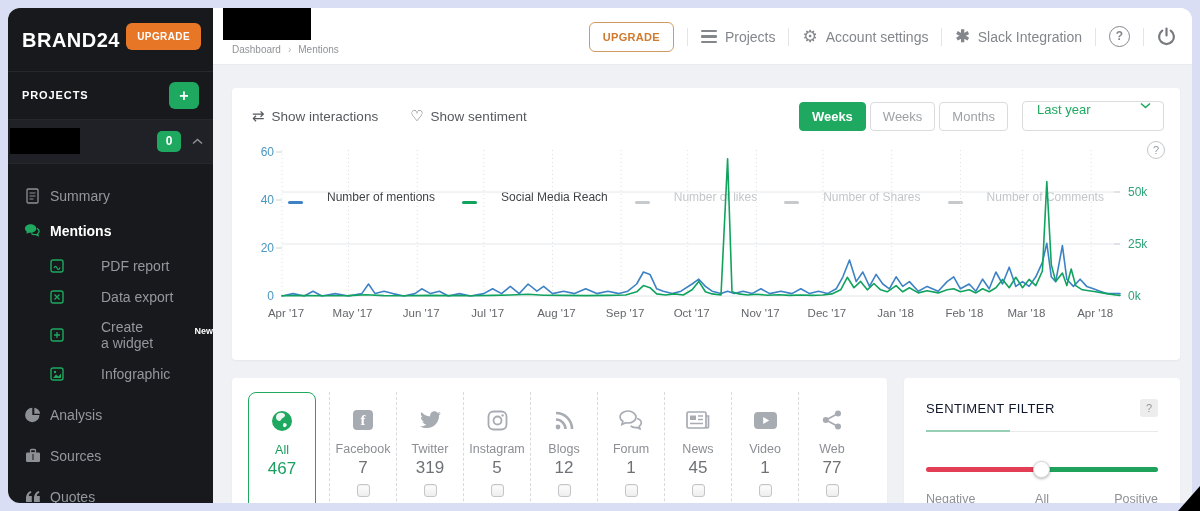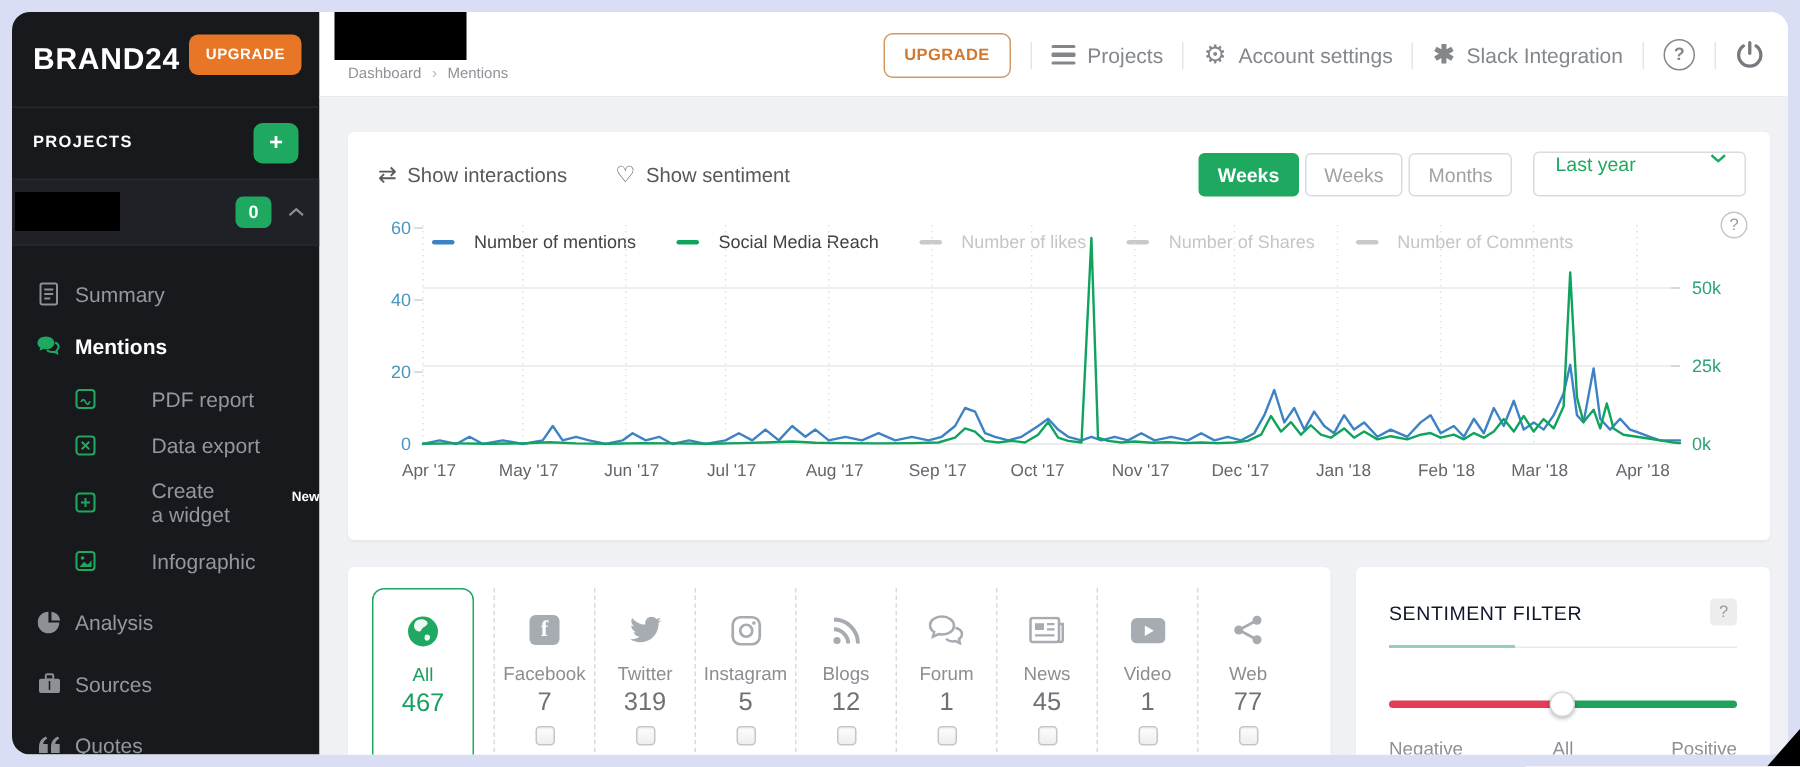--- a/index.html
+++ b/index.html
@@ -58,21 +58,21 @@
   .range-group { margin-left:auto; display:flex; gap:4px; align-items:center; }
   .range-btn { height:29px; padding:0 12px; font-size:13px; border-radius:4px; cursor:pointer;
                background:#fff; border:1px solid #d9dbdd; color:#9ea1a5; }
   .range-btn.active { background:#1fa85f; border-color:#1fa85f; color:#fff; font-weight:700; }
   .period-select { width:142px; height:30px; margin-left:10px; border:1px solid #d9dbdd; border-radius:4px;
                    display:flex; align-items:flex-start; justify-content:space-between; padding:0 12px 0 14px;
                    color:#1fa85f; font-size:13px; cursor:pointer; background:#fff; }
   .chart-help { position:absolute; right:15px; top:53px; width:18px; height:18px; border:1.5px solid #c3c6ca;
                 border-radius:50%; color:#989ba1; font-size:11px; text-align:center; line-height:16px; cursor:pointer; }
   .legend { position:absolute; left:56px; top:66px; display:flex; gap:27px; font-size:12px; }
-  .legend-item { display:flex; align-items:center; gap:13px; cursor:pointer; }
+  .legend-item { display:flex; align-items:flex-end; gap:24px; cursor:pointer; }
   .legend-dash { width:15px; height:3px; border-radius:2px; }
   #chart-svg { position:absolute; left:12px; top:56px; }
 
   
   .sources-card { left:19px; top:313px; width:655px; height:200px; display:flex; padding:14px 0 0 16px; }
   .src-all { width:68px; height:170px; border:1.5px solid #1fa85f; border-radius:8px; margin-right:13px;
              display:flex; flex-direction:column; align-items:center; padding-top:13px; cursor:pointer; }
   .src-col { width:67px; display:flex; flex-direction:column; align-items:center; padding-top:13px;
              border-left:1px dashed #d8dade; height:170px; cursor:pointer; }
   .src-ic { height:30px; display:flex; align-items:center; justify-content:center; }
@@ -290,21 +290,21 @@
               <span>Social Media Reach</span>
             </span>
           <span class="legend-item" style="color: rgb(195, 198, 201);">
               <span class="legend-dash" style="background: rgb(199, 202, 205);"></span>
               <span>Number of likes</span>
             </span>
           <span class="legend-item" style="color: rgb(195, 198, 201);">
               <span class="legend-dash" style="background: rgb(199, 202, 205);"></span>
               <span>Number of Shares</span>
             </span>
-          <span class="legend-item" style="color: rgb(195, 198, 201);">
+          <span class="legend-item" style="color: rgb(195, 198, 201); margin-top: 36px;">
               <span class="legend-dash" style="background: rgb(199, 202, 205);"></span>
               <span>Number of Comments</span>
             </span>
         </div>
         <svg id="chart-svg" width="924" height="204">
             <line x1="38" y1="6" x2="38" y2="152" stroke="#dcdfe3" stroke-dasharray="1,3"></line>
             <text x="42" y="173" text-anchor="middle" font-size="11.5" fill="#63666b" font-family="Liberation Sans, sans-serif">Apr '17</text>
             <line x1="104.5079365079365" y1="6" x2="104.5079365079365" y2="152" stroke="#dcdfe3" stroke-dasharray="1,3"></line>
             <text x="108.5079365079365" y="173" text-anchor="middle" font-size="11.5" fill="#63666b" font-family="Liberation Sans, sans-serif">May '17</text>
             <line x1="173.23280423280423" y1="6" x2="173.23280423280423" y2="152" stroke="#dcdfe3" stroke-dasharray="1,3"></line>

